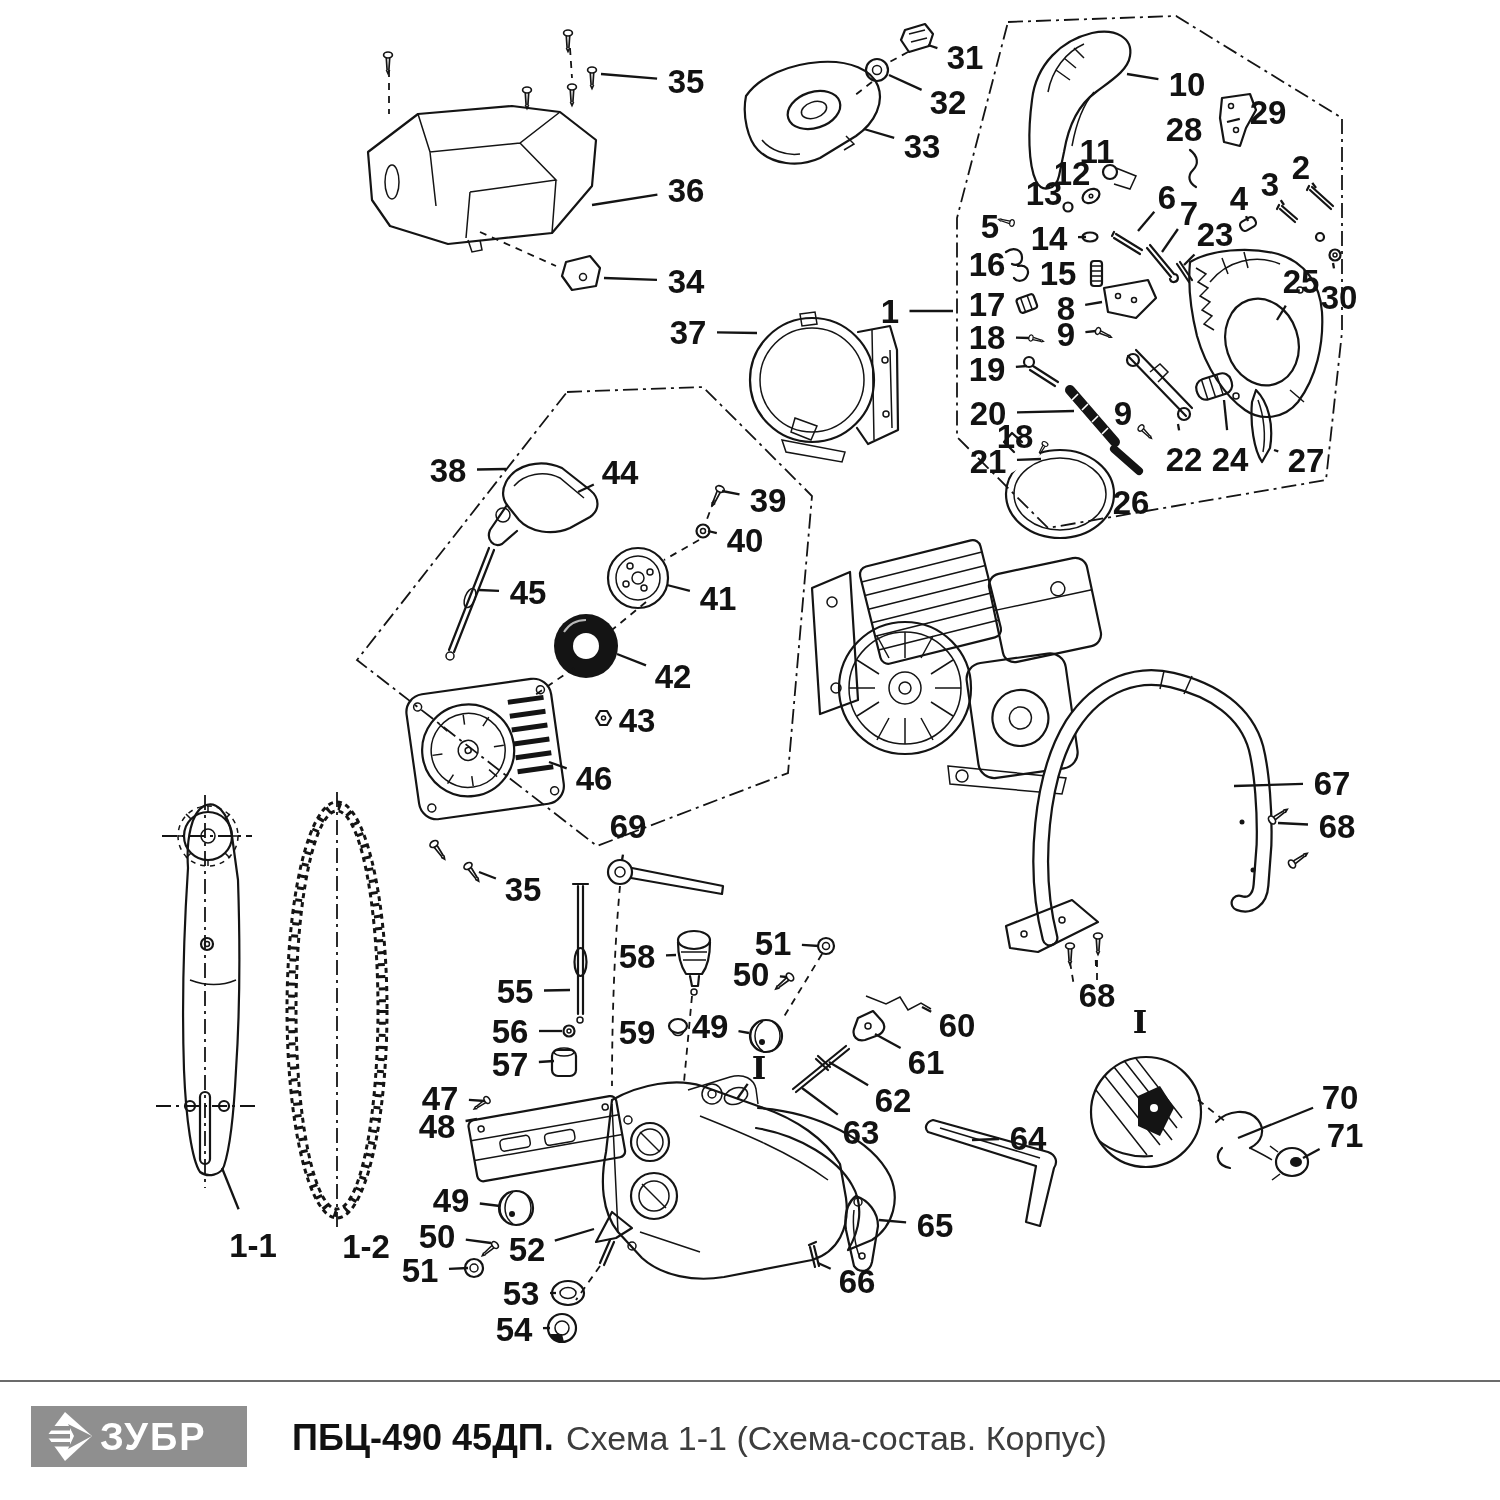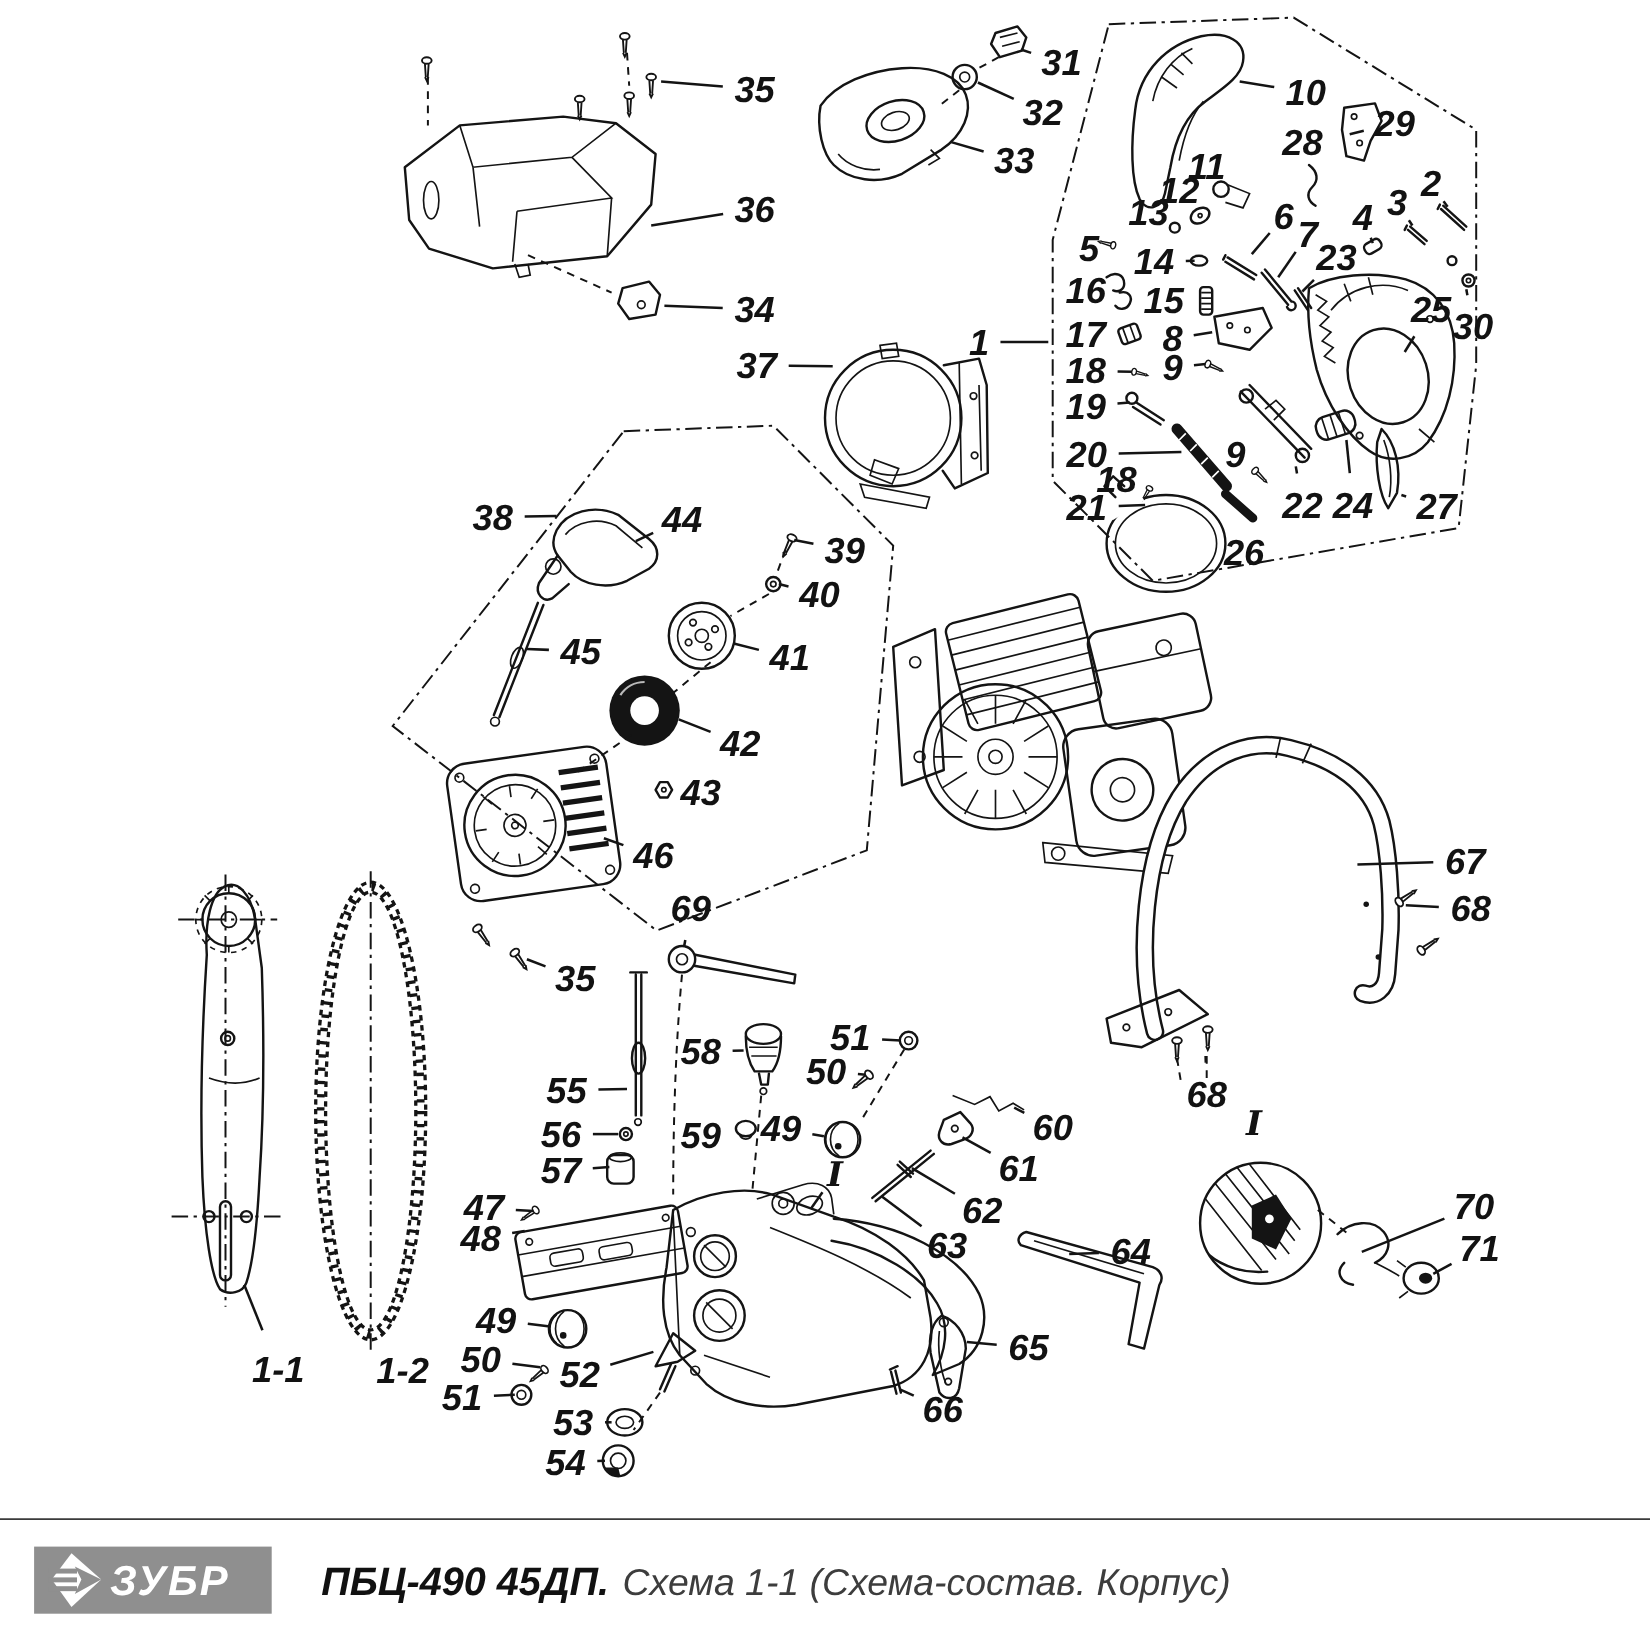--- a/index.html
+++ b/index.html
@@ -1,17 +1,17 @@
 <!DOCTYPE html>
 <html><head>
 <meta charset="utf-8">
 <style>
   html,body{margin:0;padding:0;background:#ffffff;}
   .canvas{position:relative;width:1500px;height:1500px;background:#fff;overflow:hidden;
-          font-family:"Liberation Sans",sans-serif;font-style:italic;}
+          font-family:"Liberation Sans",sans-serif;}
   svg{position:absolute;left:0;top:0;}
   .ln{stroke:#141414;stroke-width:2.2;fill:none;stroke-linecap:round;stroke-linejoin:round;}
   .lnthin{stroke:#141414;stroke-width:1.5;fill:none;}
   .dash{stroke:#141414;stroke-width:1.8;fill:none;stroke-dasharray:7 6;}
   .dashdot{stroke:#141414;stroke-width:1.8;fill:none;stroke-dasharray:15 5 3 5;}
   .label{font-family:"Liberation Sans",sans-serif;font-weight:700;font-size:33px;fill:#121212;}
   .label-serif{font-family:"DejaVu Serif",serif;font-weight:700;font-size:31px;fill:#121212;}
 </style>
 </head>
 <body>

